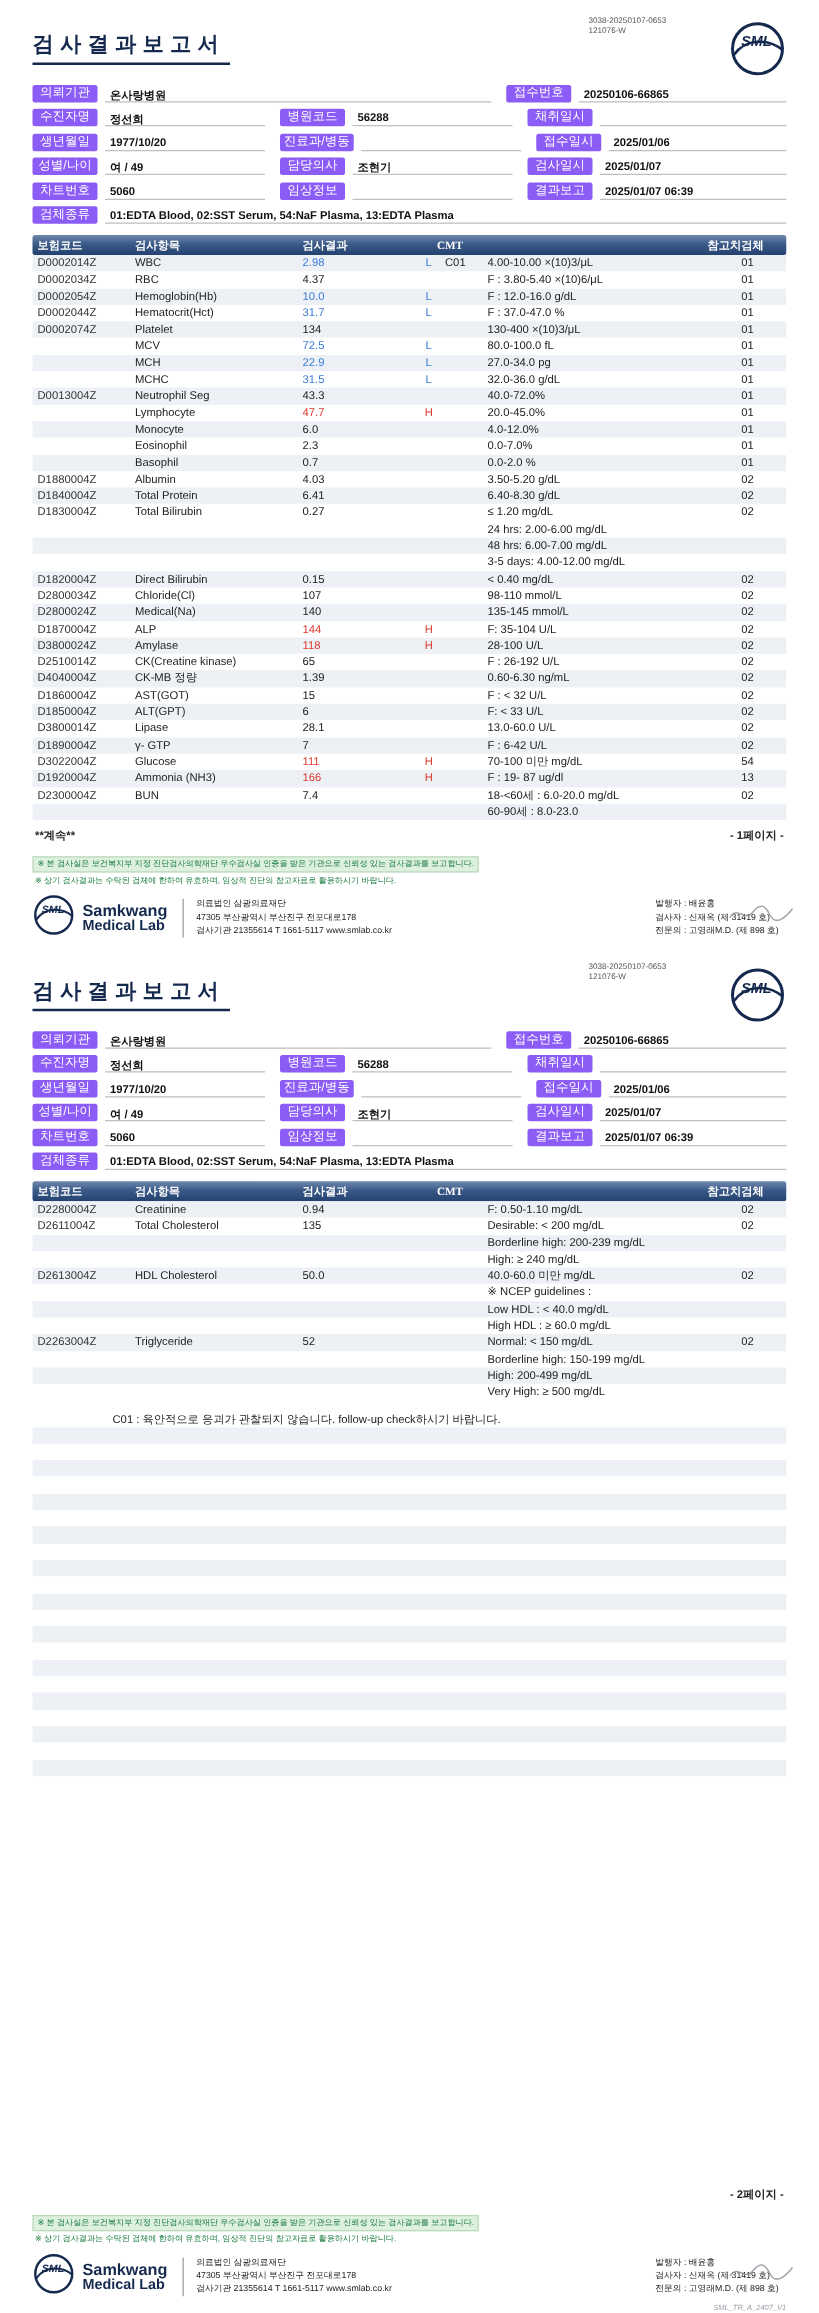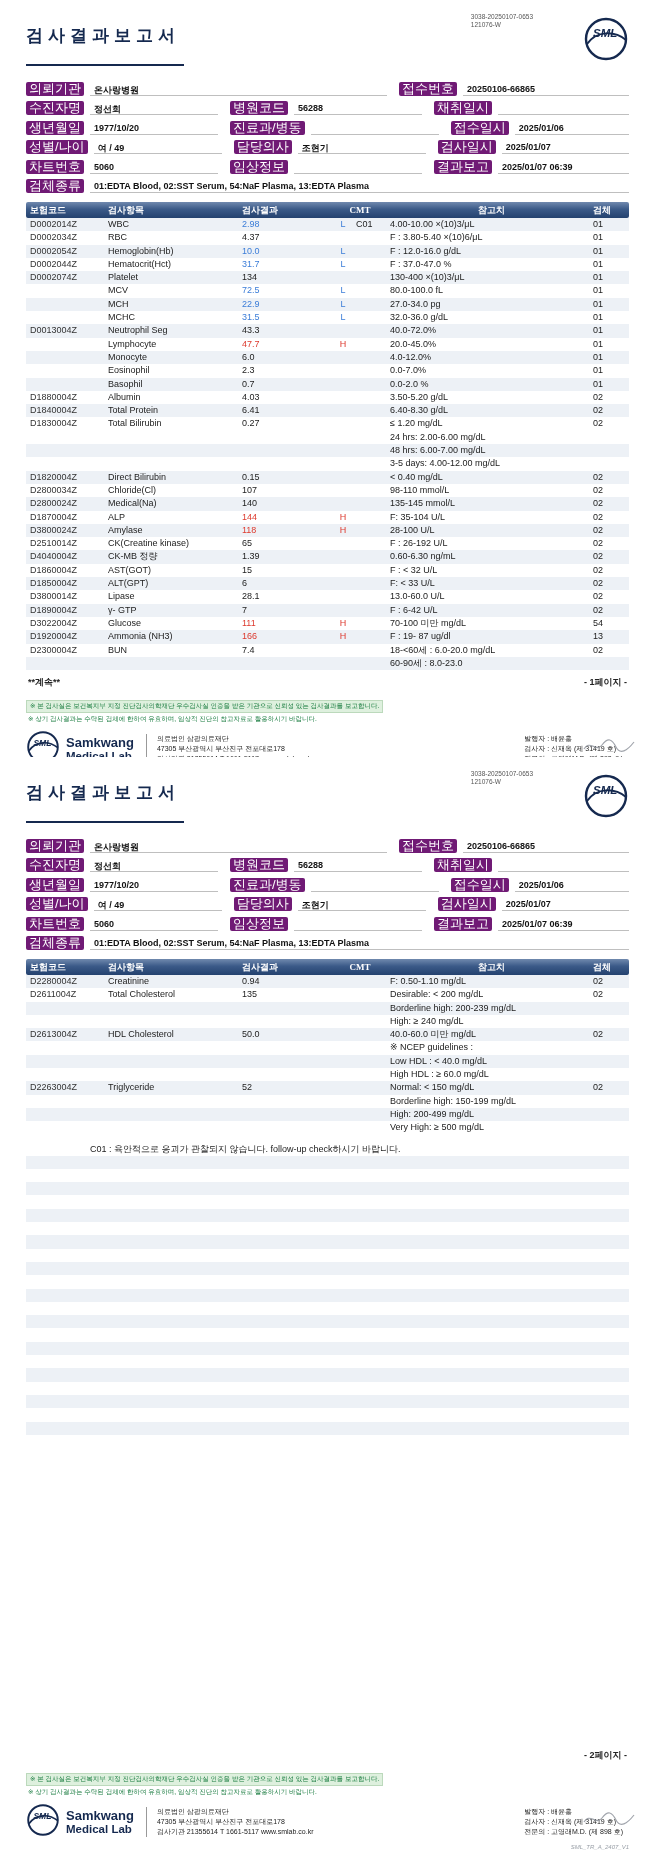--- a/index.html
+++ b/index.html
@@ -5,32 +5,32 @@
   * { margin:0; padding:0; box-sizing:border-box; }
   body { width:655px; background:#fff; font-family:"Liberation Sans","DejaVu Sans",sans-serif; color:#222; }
   .page { position:relative; width:655px; padding:0 26px; display:flex; flex-direction:column; overflow:hidden; background:#fff; }
   .page-1 { height:757px; }
   .page-2 { height:1093px; }
 
   .docno { position:absolute; top:13px; right:122px; font-size:6.5px; color:#555; line-height:1.25; text-align:left; }
   .logo { position:absolute; top:16px; right:26px; }
 
   .title-row { margin-top:24px; }
-  .title { display:inline-block; font-size:17px; font-weight:bold; color:#15294f; letter-spacing:5px; border-bottom:2px solid #15294f; padding:0 4px 17px 0; }
+  .title { display:inline-block; font-size:17px; font-weight:bold; color:#15294f; letter-spacing:5px; border-bottom:2px solid #15294f; padding:0 4px 3px 0; }
 
   .hinfo { margin-top:10px; }
   .hrow { display:flex; align-items:flex-end; height:19.5px; }
-  .tag { background:#701a75; color:#fff; font-size:13px; line-height:10px; padding:2px 3px; border-radius:2px; min-width:52px; text-align:center; margin-right:6px; white-space:nowrap; }
+  .tag { background:#8b5cf6; color:#fff; font-size:10px; line-height:10px; padding:2px 3px; border-radius:2px; min-width:52px; text-align:center; margin-right:6px; white-space:nowrap; }
   .val { border-bottom:1px solid #bfbfbf; font-size:9px; font-weight:bold; color:#111; padding:1px 2px 1px 4px; height:13px; margin-right:12px; white-space:nowrap; overflow:hidden; }
   .val:last-child { margin-right:0; }
 
   .thead { display:flex; margin-top:9px; height:16px; line-height:16px; color:#fff; font-size:9px; font-weight:bold;
            background:linear-gradient(180deg,#7089ae 0%,#3b5a88 45%,#24426f 100%); border-radius:2px; }
   .th-code { width:82px; padding-left:4px; } .th-name { width:134px; } .th-result { width:88px; }
-  .th-cmt { width:60px; text-align:center;font-family:Liberation Serif, serif; } .th-ref { width:203px; text-align:center; } .th-spec { width:36px; }
+  .th-cmt { width:60px; text-align:center;font-family:Liberation Serif, serif; } .th-ref { width:203px; text-align:right; } .th-spec { width:36px; }
 
   .tbody { }
   .trow { display:flex; align-items:center; height:13.3px; font-size:9px; line-height:13.3px; }
   .trow.alt { background:#edf1f6; }
   .c-code { width:82px; padding-left:4px; color:#333; } .c-name { width:134px; } .c-result { width:88px; }
   .c-flag { width:26px; text-align:center; } .c-cmt { width:34px; } .c-ref { width:203px; } .c-spec { width:36px; }
   .low { color:#3b7dd8; } .high { color:#dd3a2e; }
   .trow span { white-space:nowrap; overflow:hidden; }
 
   .remark { margin-top:6px; font-size:9px; }

